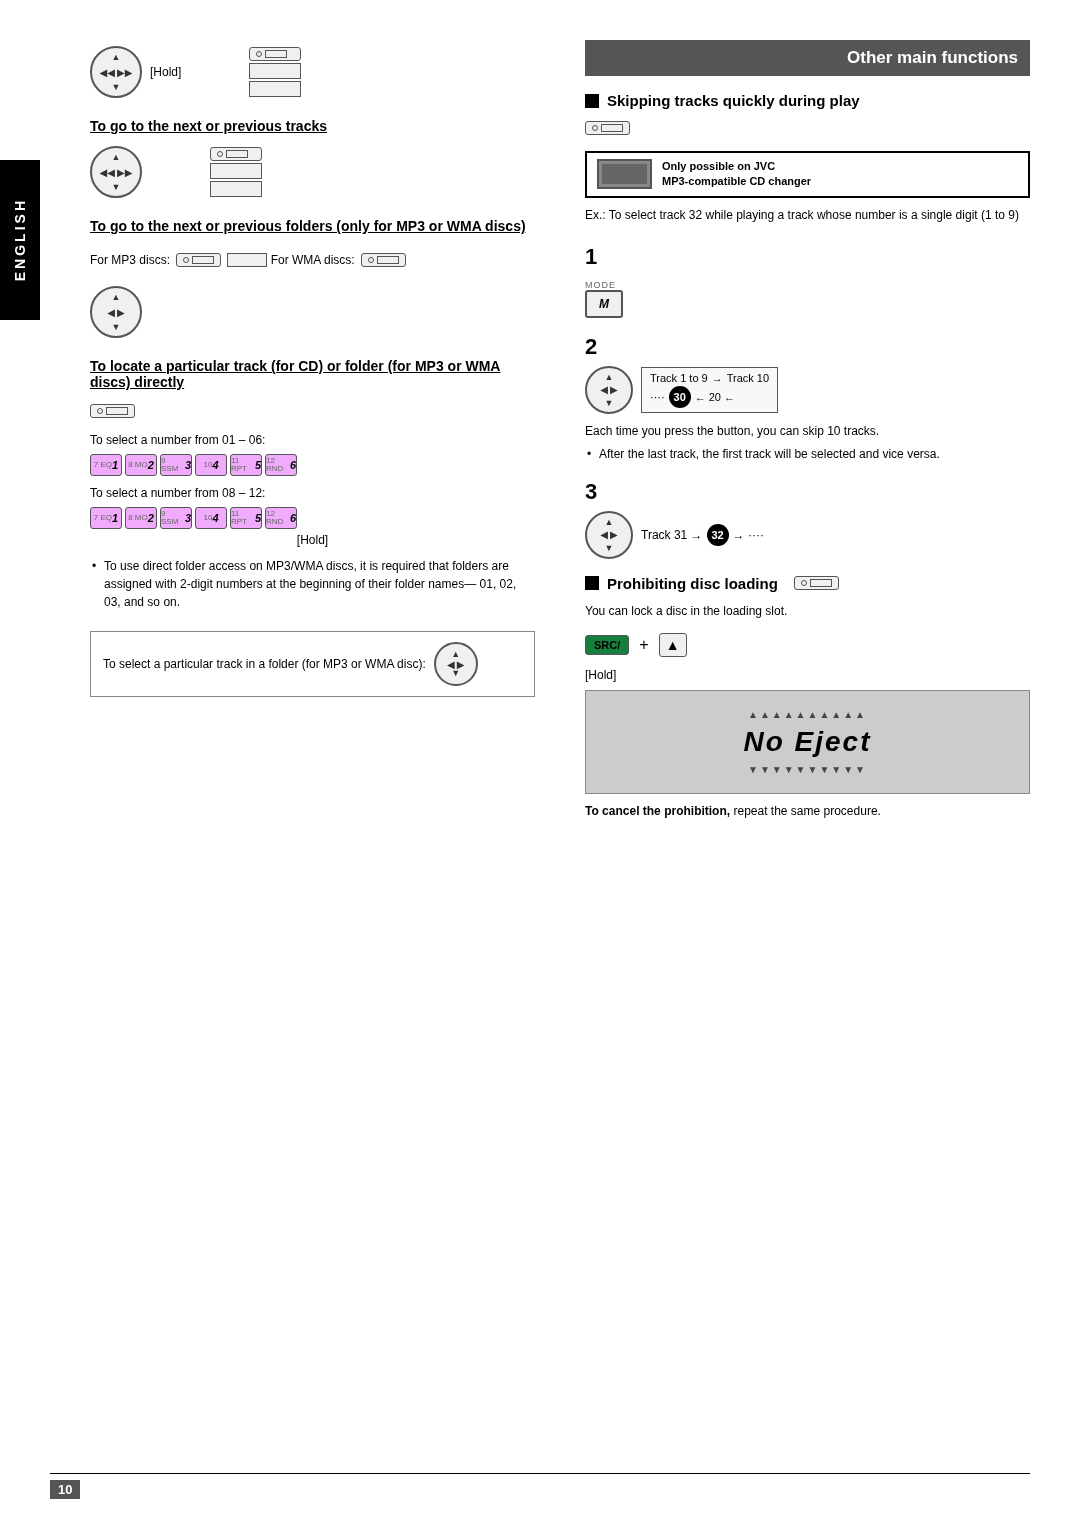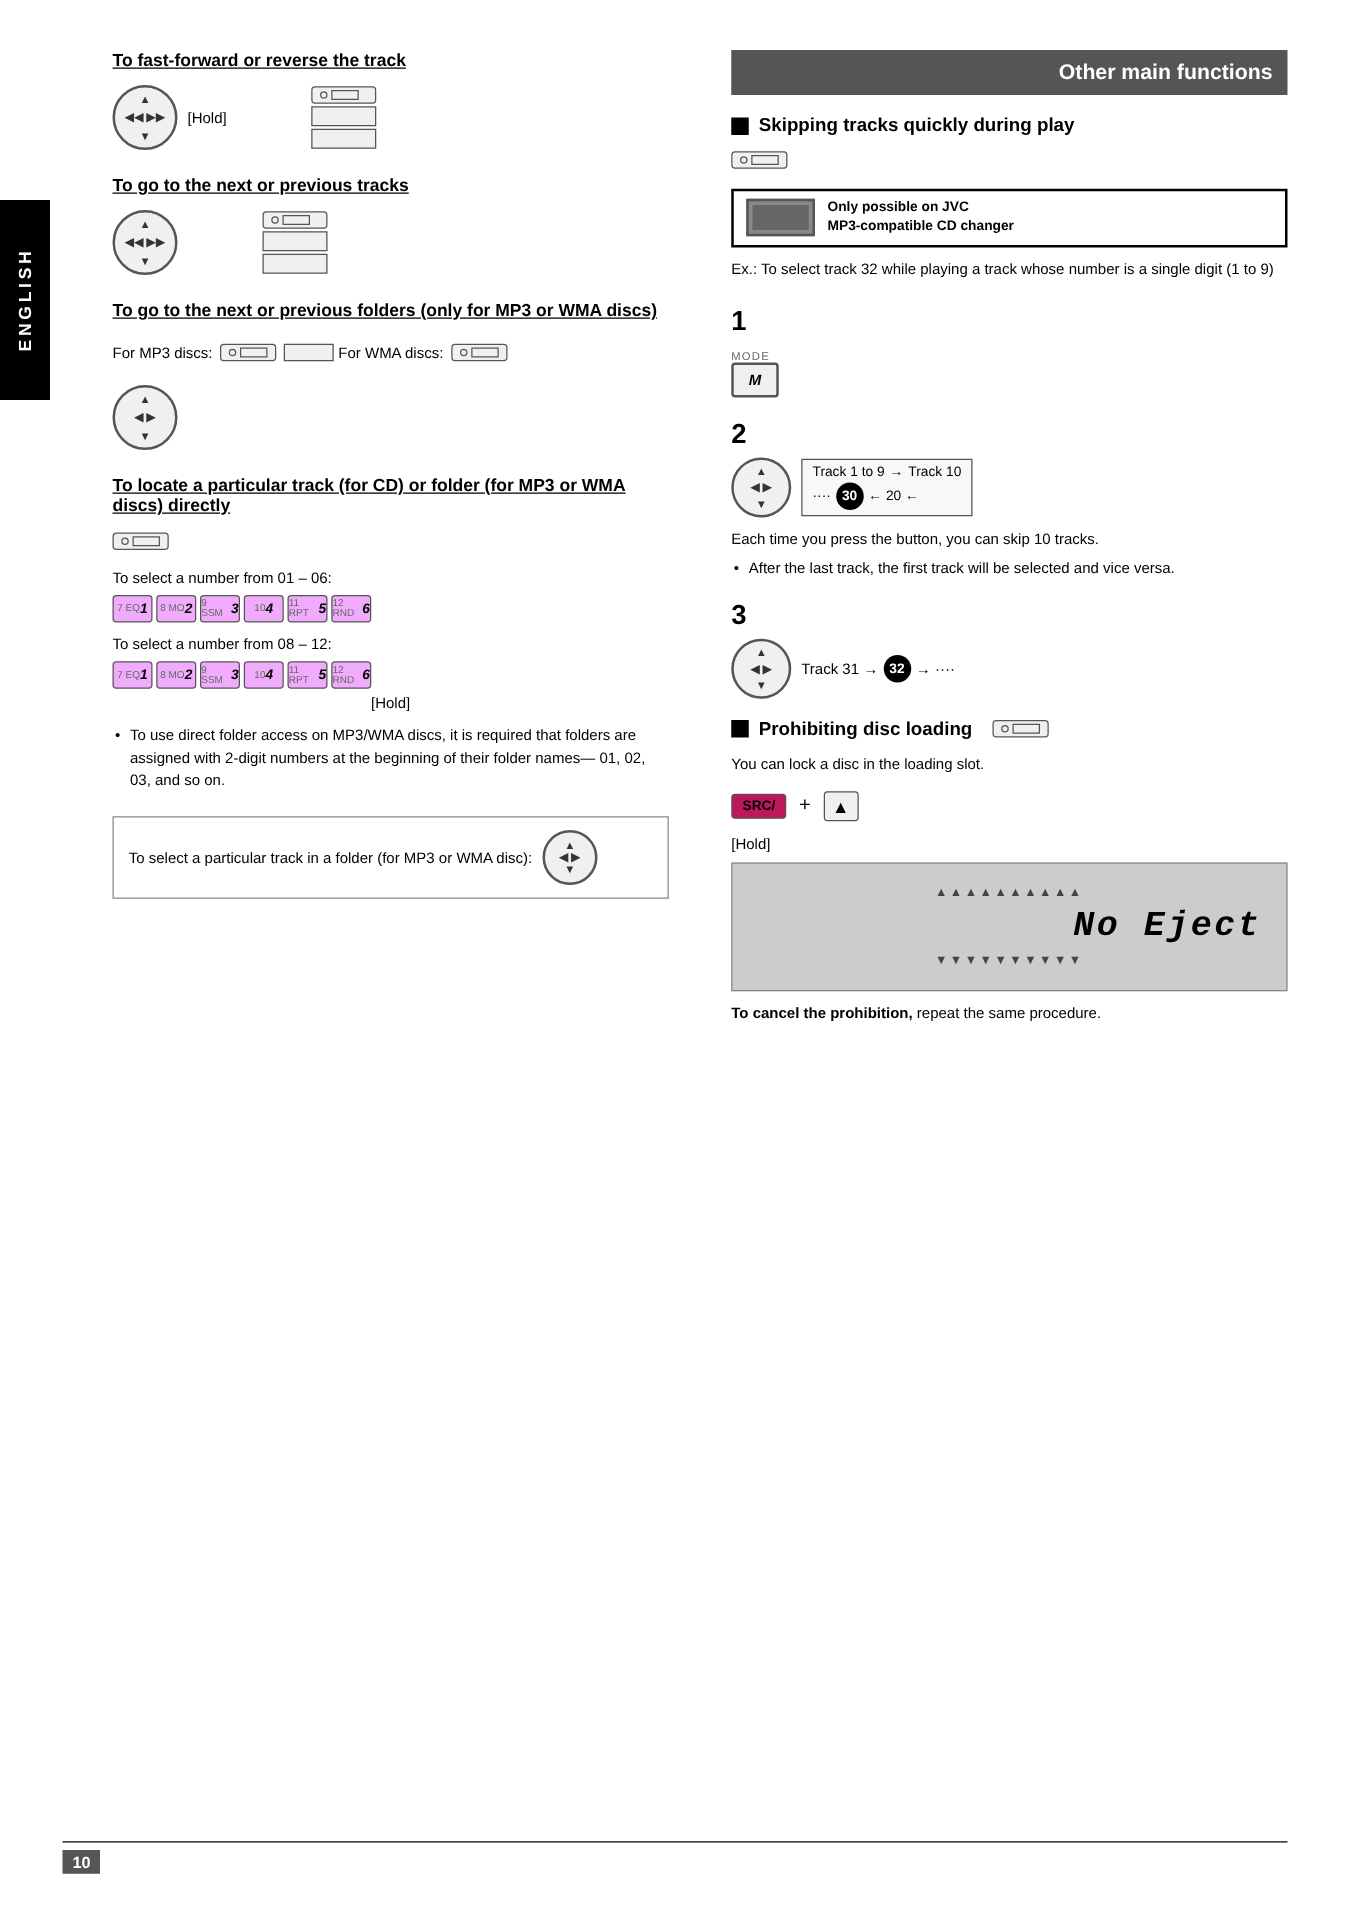--- a/index.html
+++ b/index.html
@@ -308,21 +308,21 @@
 
     .mode-label {
       font-size: 9px;
       color: #666;
       letter-spacing: 1px;
     }
 
     
     .src-btn {
       border: 1.5px solid #555;
-      background: #be185d;
+      background: #15803d;
       border-radius: 3px;
       padding: 3px 8px;
       font-size: 11px;
       font-weight: bold;
       display: inline-flex;
       align-items: center;
     }
     .src-slash {
       font-size: 11px;
     }
@@ -342,23 +342,22 @@
       border: 1.5px solid #888;
       text-align: center;
       padding: 18px 20px;
       margin: 8px 0;
       position: relative;
     }
     .no-eject-text {
       font-size: 28px;
       font-weight: bold;
       font-style: italic;
-      font-family: Liberation Mono, monospace;
+      font-family: Liberation Sans, sans-serif;
       letter-spacing: 2px;
-      text-align: right;
     }
     .no-eject-arrows-top {
       font-size: 10px;
       letter-spacing: 2px;
       color: #444;
       margin-bottom: 6px;
     }
     .no-eject-arrows-bottom {
       font-size: 10px;
       letter-spacing: 2px;
@@ -426,21 +425,20 @@
   <span>ENGLISH</span>
 </div>
 
 <div class="page-container">
 
   <div class="main-layout">
 
     <div class="left-col">
 
       <div class="section">
-        <div class="section-title">To fast-forward or reverse the track</div>
 
         <div class="btn-group">
 
           <div class="dir-btn">
             <div class="dir-btn-inner">
               <span>◀◀</span>
               <span>▶▶</span>
             </div>
           </div>
 

